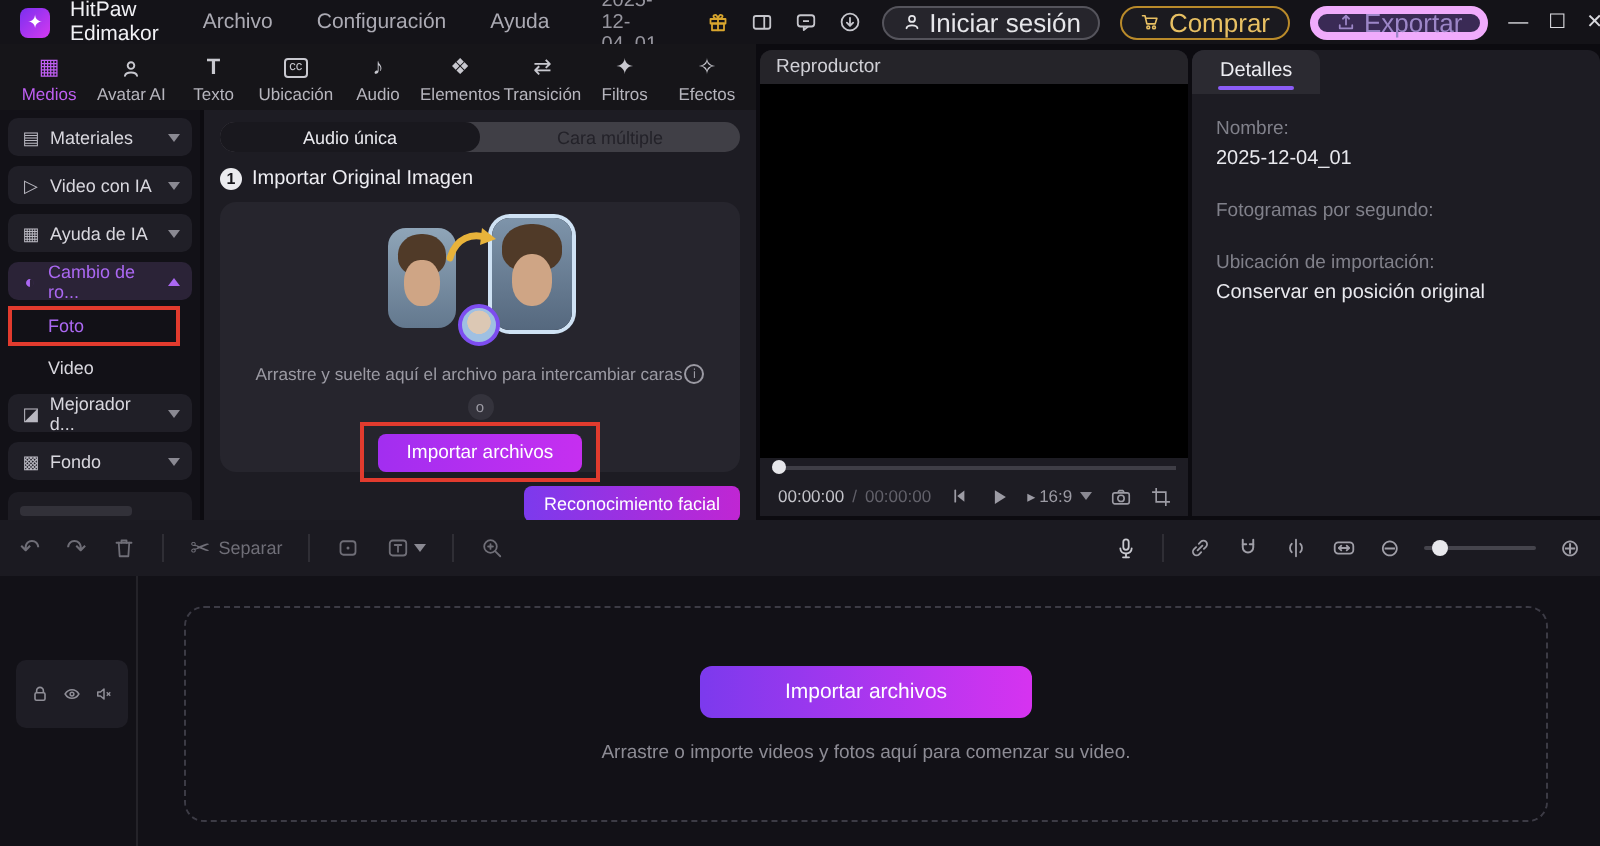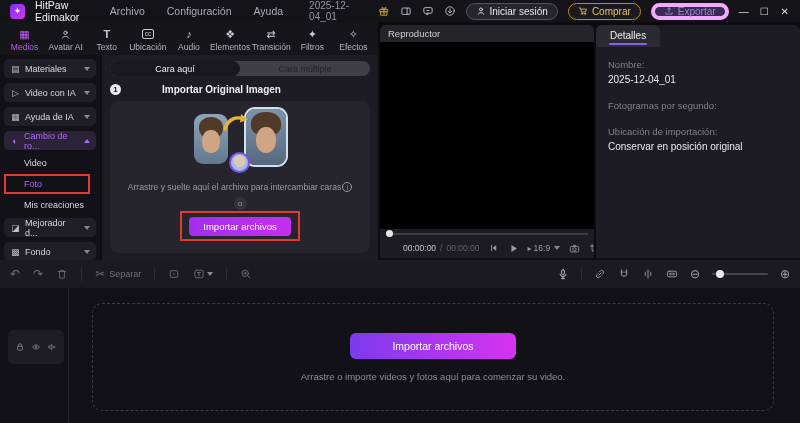--- a/index.html
+++ b/index.html
@@ -14,21 +14,21 @@
   .logo { width:15px; height:15px; border-radius:4px; flex:none;
     background:linear-gradient(135deg,#7b2ff0,#d43af0);
     color:#fff; font-size:9px; display:flex; align-items:center; justify-content:center; }
   .app-title { font-size:10.5px; font-weight:normal; color:#f1f1f5; margin-right:6px; }
   .menu { font-size:10.5px; color:#abaab3; padding:0 6px; }
   .spacer { flex:1; }
   .proj-name { font-size:10px; color:#97969f; margin-right:14px; }
   .tb-ic { width:17px; height:17px; color:#c6c6cc; display:flex; align-items:center; justify-content:center; }
   .tb-ic.gold { color:#d9a62e; }
   .pill { height:17px; border-radius:9px; display:flex; align-items:center; gap:4px;
-    padding:0 9px; font-size:10px; white-space:nowrap; }
+    padding:0 9px; font-size:13px; white-space:nowrap; }
   .pill.login { background:#26252c; border:1px solid #55545c; color:#e6e6ea; }
   .pill.buy { background:#1b1a1f; border:1px solid #b98a2a; color:#e8c063; }
   .pill.export { background:#3a2a55; border:4px solid #f0abfc; color:#9d86c8; }
   .win-btn { font-size:10px; color:#d8d8dd; width:16px; text-align:center; }
 
   
   .workspace { position:absolute; top:22px; left:0; right:0; height:236px; display:flex; gap:2px; }
   .left-col { width:378px; flex:none; display:flex; flex-direction:column; }
 
   .ribbon { height:33px; flex:none; background:#161519; display:flex; padding:2px 4px 0 4px; }
@@ -60,21 +60,21 @@
   .sb-partial .bar { width:56px; height:5px; border-radius:2px; background:#3a3942; }
 
   
   .content-panel { flex:1; margin-left:2px; background:#1d1c23; display:flex; flex-direction:column; padding:6px 8px 8px; }
   .seg-tabs { height:15px; flex:none; display:flex; border-radius:8px; overflow:hidden; background:#403f46; font-size:9px; }
   .seg { flex:1; display:flex; align-items:center; justify-content:center; color:#232229; }
   .seg.active { background:#19181e; color:#e9e9ee; border-radius:8px; }
   .step { display:flex; align-items:center; gap:5px; margin:8px 0 6px; }
   .step-circle { width:11px; height:11px; border-radius:50%; background:#ebebef; color:#17161b;
     font-size:8px; font-weight:bold; display:flex; align-items:center; justify-content:center; }
-  .step-title { font-size:10px; font-weight:bold; color:#ededf2;margin-left:36px; }
+  .step-title { font-size:10px; font-weight:normal; color:#ededf2; }
   .drop-area { flex:1; background:#26252d; border-radius:8px; display:flex; flex-direction:column;
     align-items:center; padding-top:8px; }
   .faces { position:relative; width:92px; height:62px; flex:none; }
   .portrait { position:absolute; border-radius:9px; overflow:hidden;
     background:linear-gradient(180deg,#8fa5b8,#63788e); }
   .portrait .hair { position:absolute; top:3px; left:5px; right:5px; height:42%;
     background:#503a28; border-radius:48% 48% 42% 42%; }
   .portrait .face { position:absolute; top:32%; left:24%; right:24%; height:46%;
     background:#cfa585; border-radius:46%; }
   .p-left { left:0; top:5px; width:34px; height:50px; }
@@ -97,21 +97,21 @@
 
   
   .player-panel { width:214px; flex:none; margin-top:3px; background:#1d1c23;
     border-radius:6px 6px 0 0; display:flex; flex-direction:column; overflow:hidden; }
   .player-head { height:17px; flex:none; background:#252429; display:flex; align-items:center;
     padding:0 8px; font-size:9.5px; color:#d0d0d6; }
   .video { flex:1; background:#000; }
   .seekbar { height:9px; flex:none; position:relative; margin:0 6px; }
   .seekbar .track { position:absolute; left:0; right:0; top:4px; height:1.5px; background:#3f3e46; }
   .seekbar .knob { position:absolute; left:0; top:1px; width:7px; height:7px; border-radius:50%; background:#e6e6ea; }
-  .pl-controls { height:20px; flex:none; display:flex; align-items:center; padding:0 23px; gap:9px;
+  .pl-controls { height:20px; flex:none; display:flex; align-items:center; padding:0 9px; gap:9px;
     color:#9c9ba4; font-size:8.5px; }
   .t-cur { color:#c3c3c9; } .t-tot, .t-sep { color:#62616a; }
   .asp { display:flex; align-items:center; gap:2px; }
   .asp .tri { font-size:8px; }
   .ctrl-cluster { margin-left:auto; display:flex; align-items:center; gap:9px; }
 
   
   .details-panel { flex:1; margin-top:3px; background:#1d1c23; border-radius:6px 6px 0 0; }
   .det-tab { display:inline-block; margin:0 0 0 0; padding:5px 14px 6px; background:#2b2a31;
     border-radius:6px 6px 0 0; font-size:10px; color:#ededf2; position:relative; }
@@ -284,48 +284,45 @@
         <div class="sb-item">
           <span class="sic">▦</span>
           <span>Ayuda de IA</span>
           <span class="caret-dn"></span>
         </div>
         <div class="sb-item active">
           <span class="sic">◐</span>
           <span>Cambio de ro...</span>
           <span class="caret-up"></span>
         </div>
-        <div class="sb-sub">
-          <span>Video</span>
-        </div>
         <div class="sb-sub selected">
           <span>Foto</span>
           <span class="annot" style="left:0; right:6px; top:-2px; bottom:-2px;"></span>
         </div>
         <div class="sb-sub">
-          <span>Mis creaciones</span>
+          <span>Video</span>
         </div>
         <div class="sb-item">
           <span class="sic">◪</span>
           <span>Mejorador d...</span>
           <span class="caret-dn"></span>
         </div>
         <div class="sb-item">
           <span class="sic">▩</span>
           <span>Fondo</span>
           <span class="caret-dn"></span>
         </div>
         <div class="sb-partial">
             <span class="bar"></span>
           </div>
       </aside>
 
       <section class="content-panel">
         <div class="seg-tabs">
-          <div class="seg active">Cara aquí</div>
+          <div class="seg active">Audio única</div>
           <div class="seg">Cara múltiple</div>
         </div>
         <div class="step">
           <span class="step-circle">1</span>
           <span class="step-title">Importar Original Imagen</span>
         </div>
         <div class="drop-area">
           <div class="faces">
             <div class="portrait p-left">
                 <i class="hair"></i>

